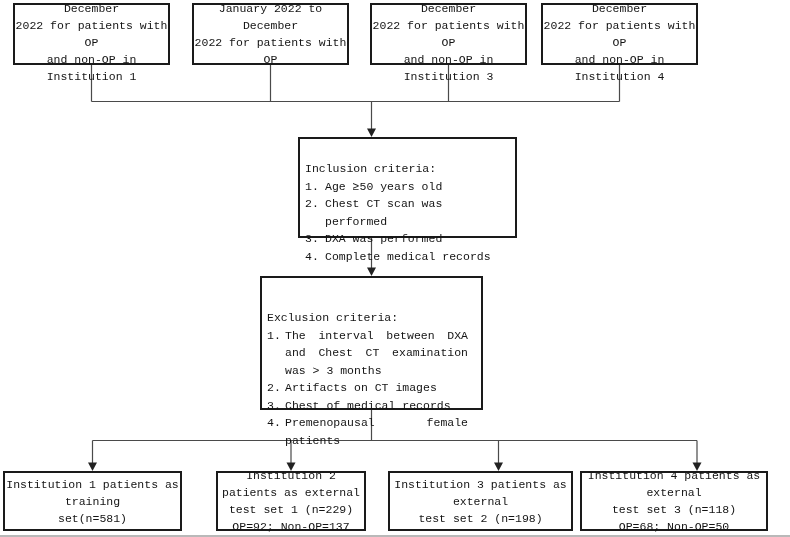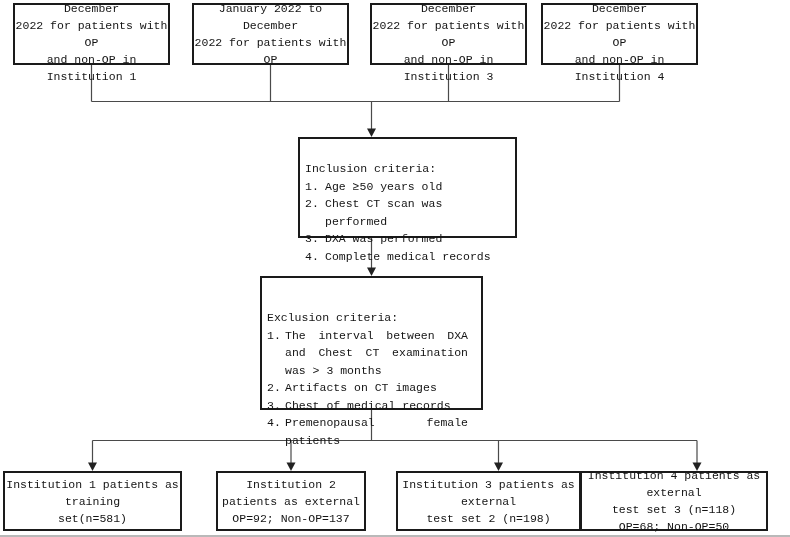--- a/index.html
+++ b/index.html
@@ -128,23 +128,24 @@
       <span class="itext">Premenopausal female patients</span>
     </div>
   </div>
 
   <div class="box center-box bottom-box" style="left:3px;width:179px">
     <div>Institution 1 patients as training</div>
     <div>set(n=581)</div>
   </div>
   <div class="box center-box bottom-box" style="left:216px;width:150px">
     <div>Institution 2 patients as external</div>
+    <div>test set 1 (n=229)</div>
     <div>OP=92; Non-OP=137</div>
   </div>
-  <div class="box center-box bottom-box" style="left:396px;width:185px">
+  <div class="box center-box bottom-box" style="left:388px;width:185px">
     <div>Institution 3 patients as external</div>
     <div>test set 2 (n=198)</div>
   </div>
   <div class="box center-box bottom-box" style="left:580px;width:188px">
     <div>Institution 4 patients as external</div>
     <div>test set 3 (n=118)</div>
     <div>OP=68; Non-OP=50</div>
   </div>
 
 </div>

